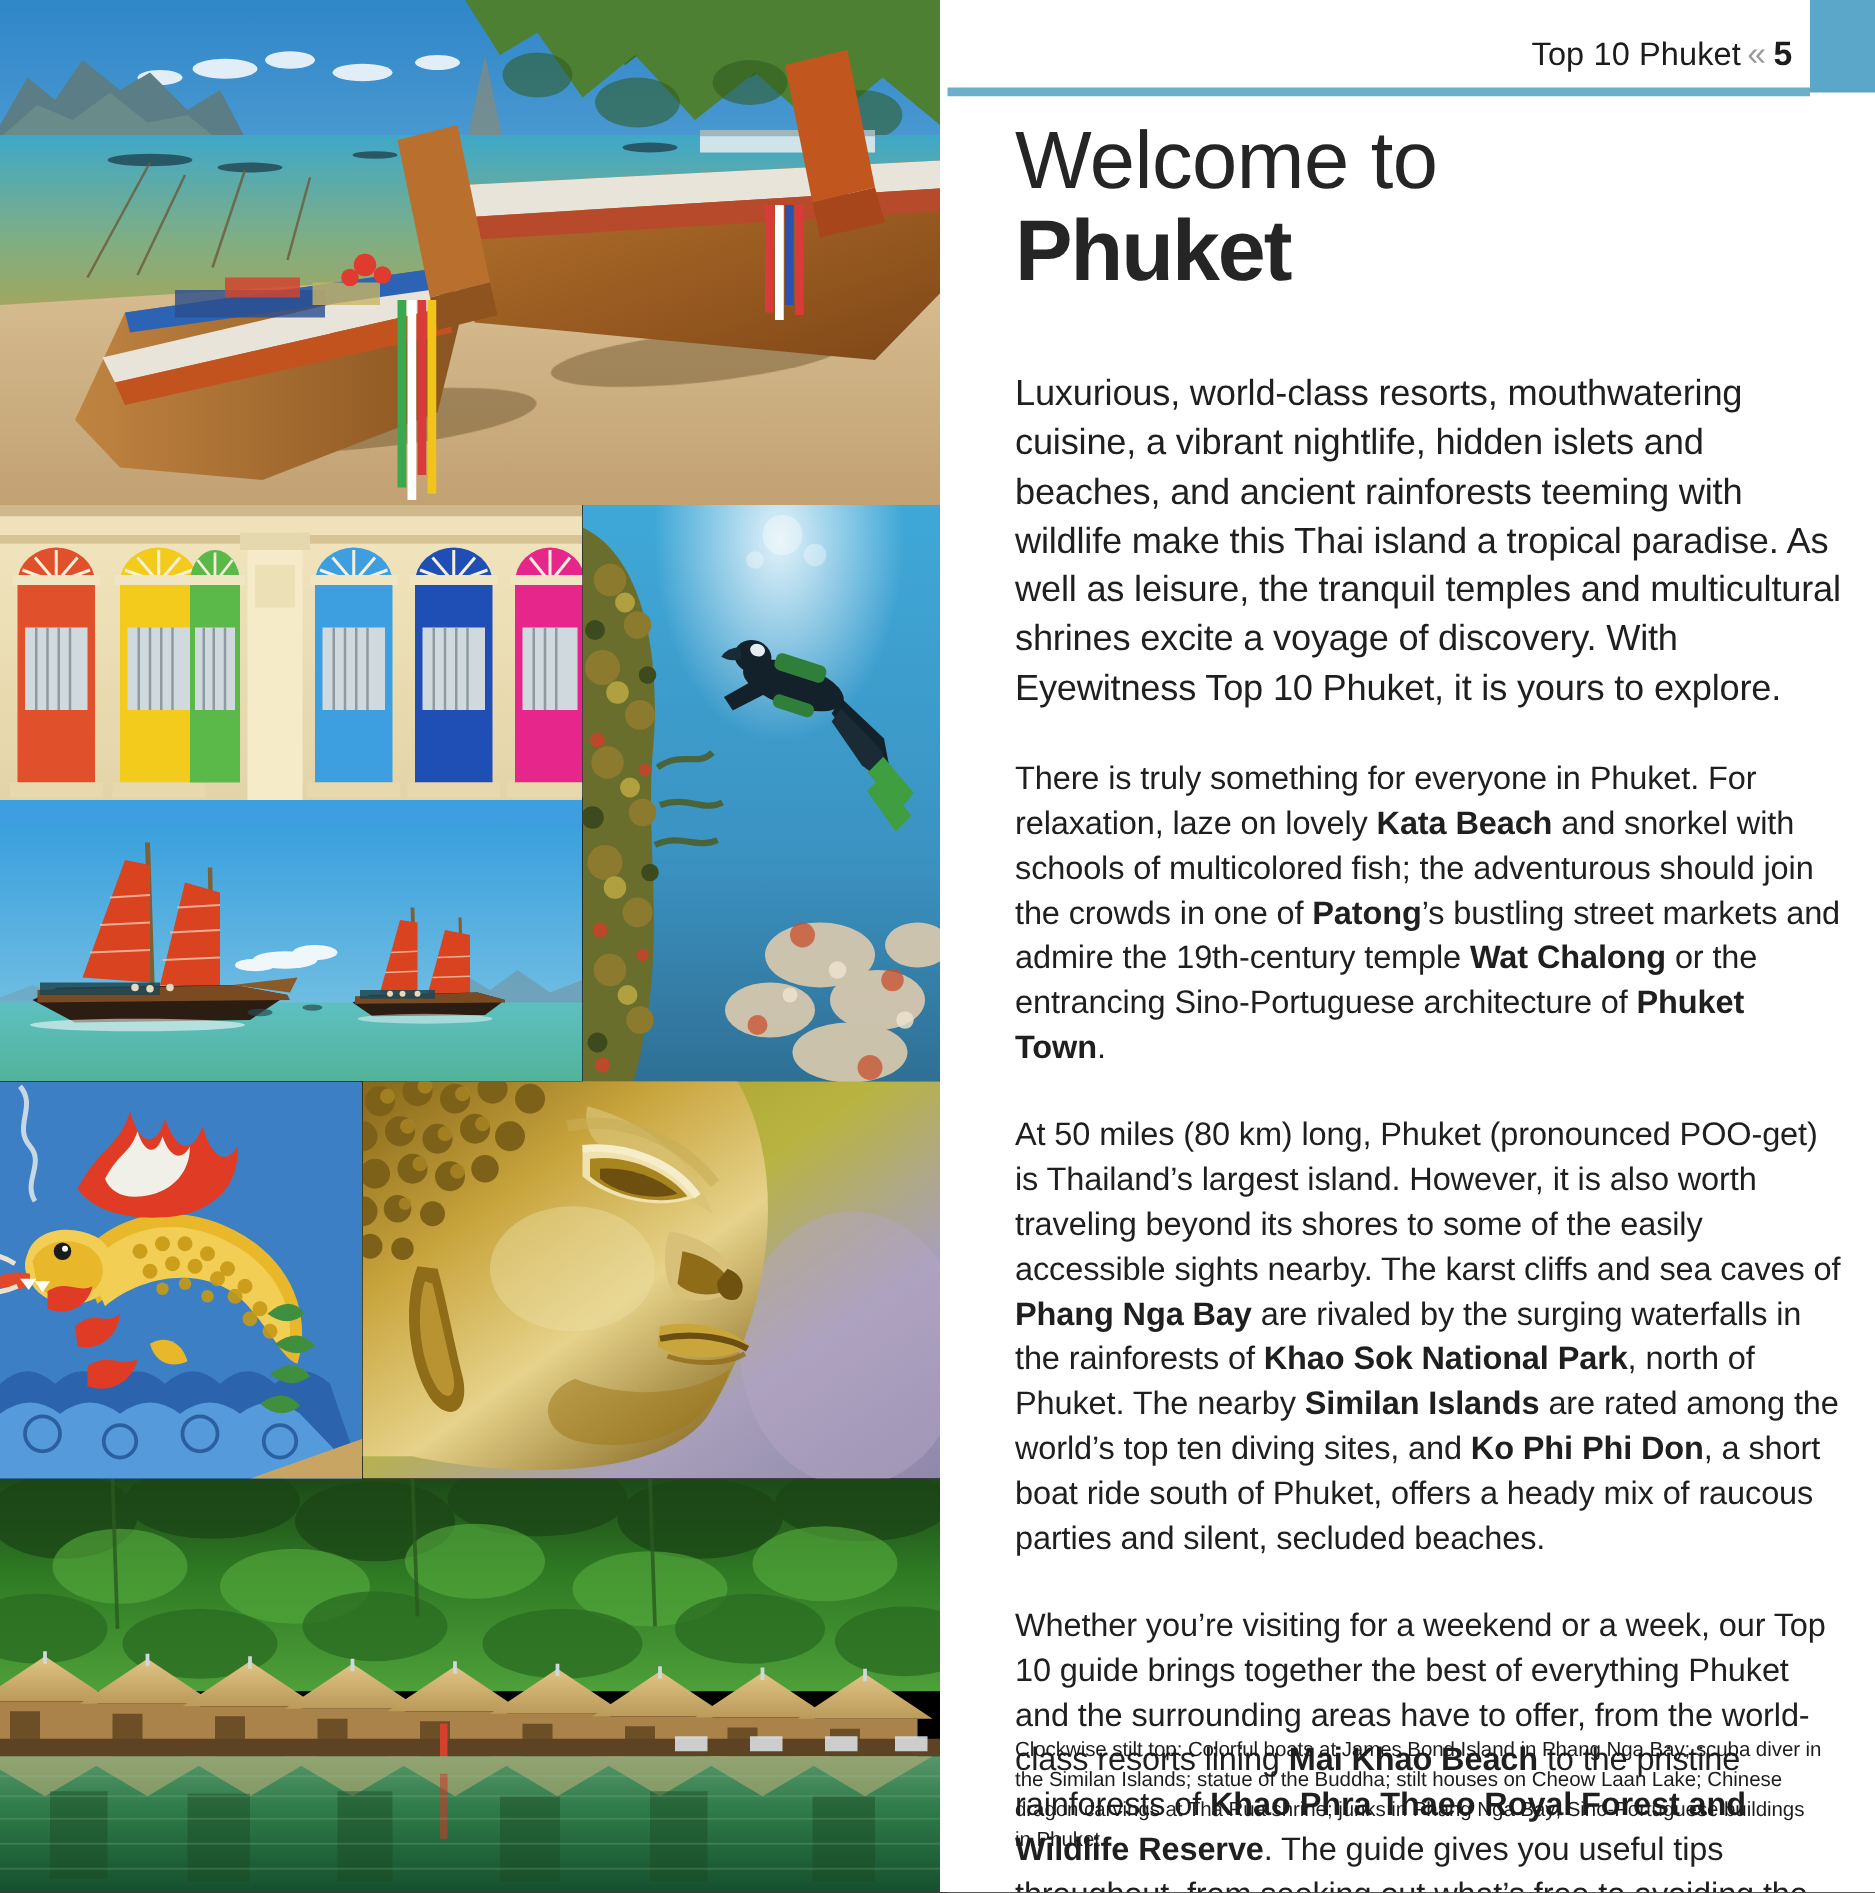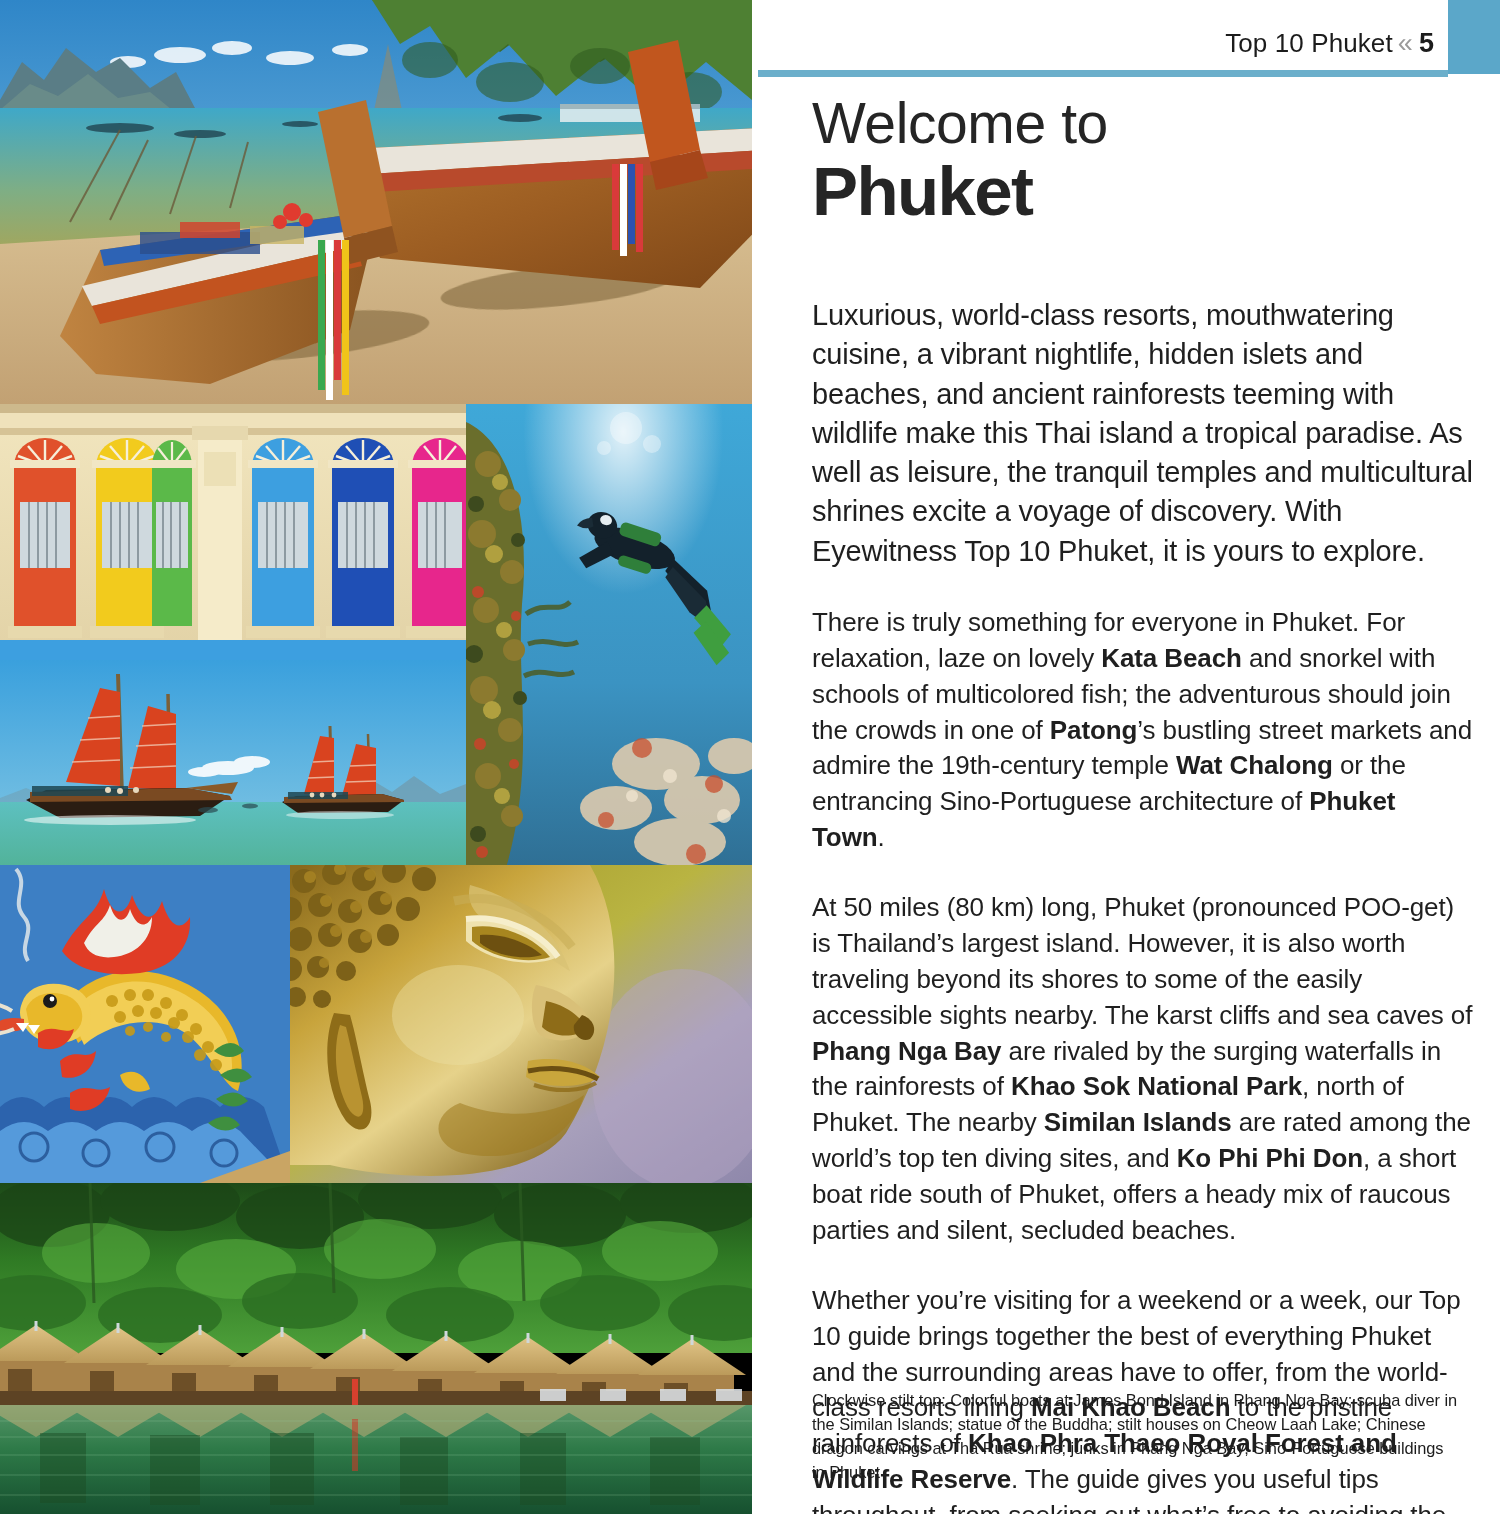--- a/index.html
+++ b/index.html
@@ -85,21 +85,21 @@
     background: #6bafcb;
   }
 
   #titlewrap {
     position: absolute;
     left: 54px;
     top: 94px;
     width: 660px;
   }
   #title-kicker {
-    font-size: 57px;
+    font-size: 65px;
     color: #252525;
     line-height: 1.04;
     letter-spacing: -0.4px;
   }
   #title-main {
     font-size: 69px;
     font-weight: bold;
     color: #252525;
     line-height: 1.0;
     letter-spacing: -1.6px;

